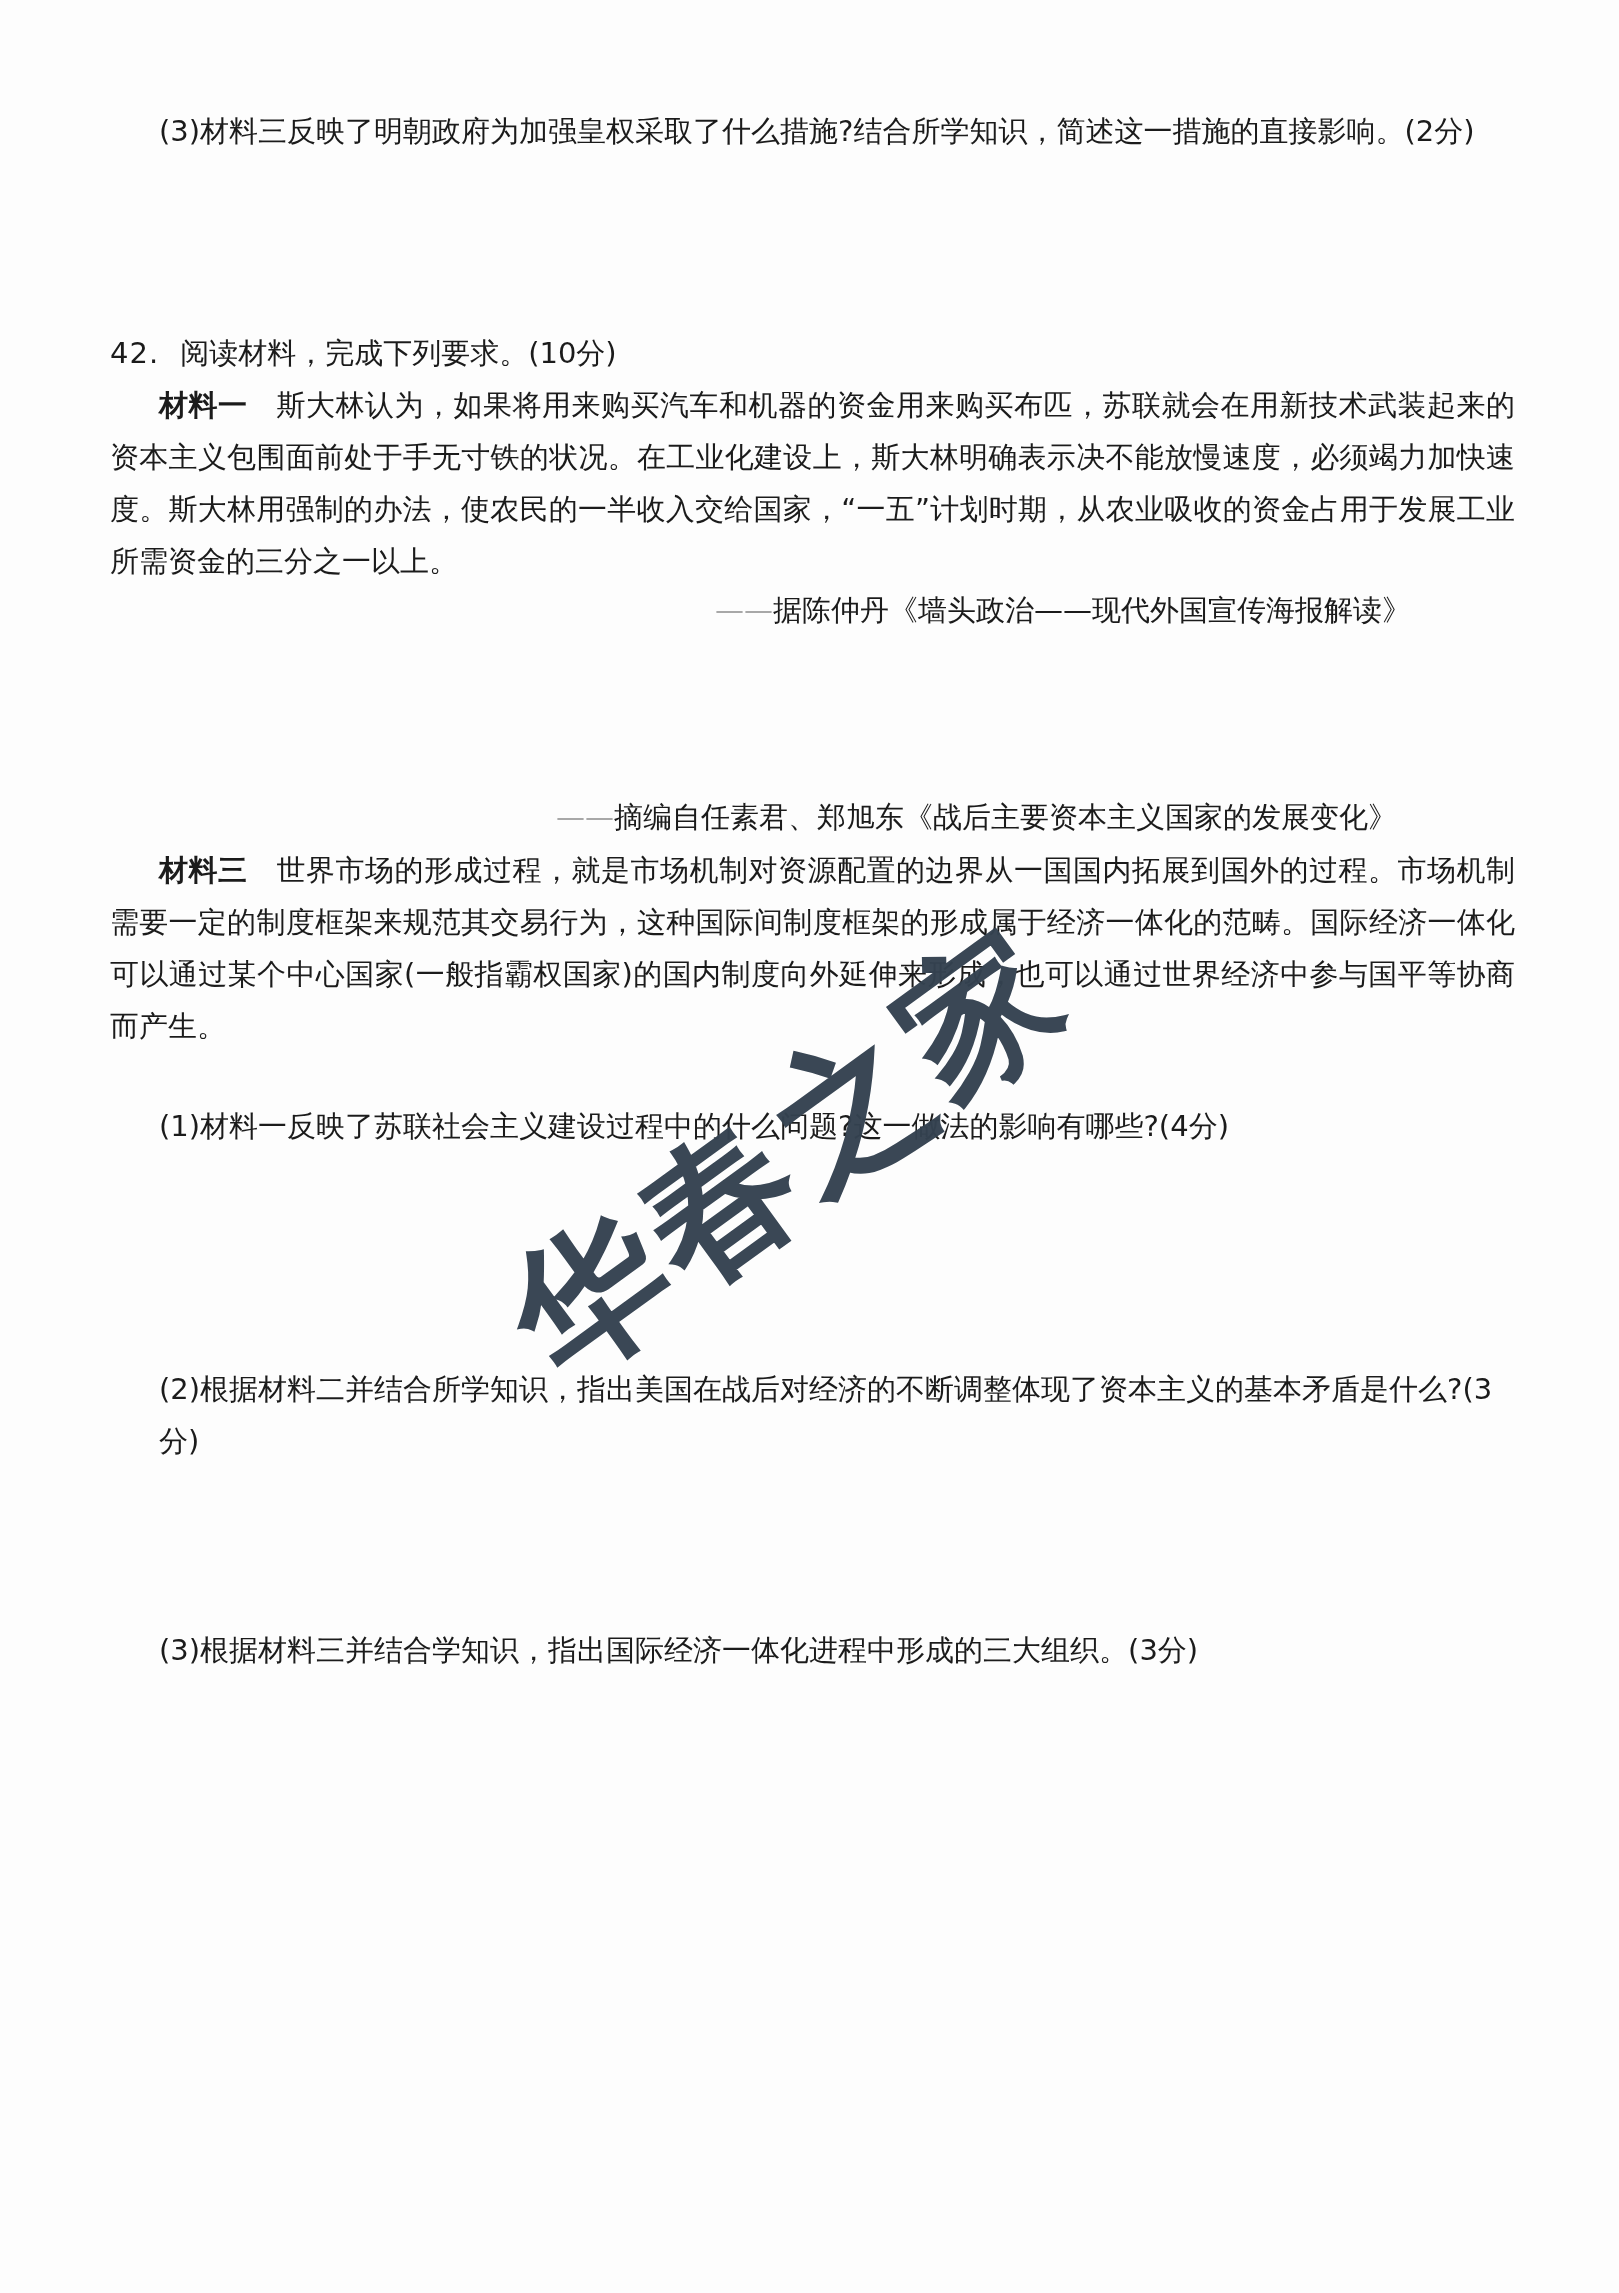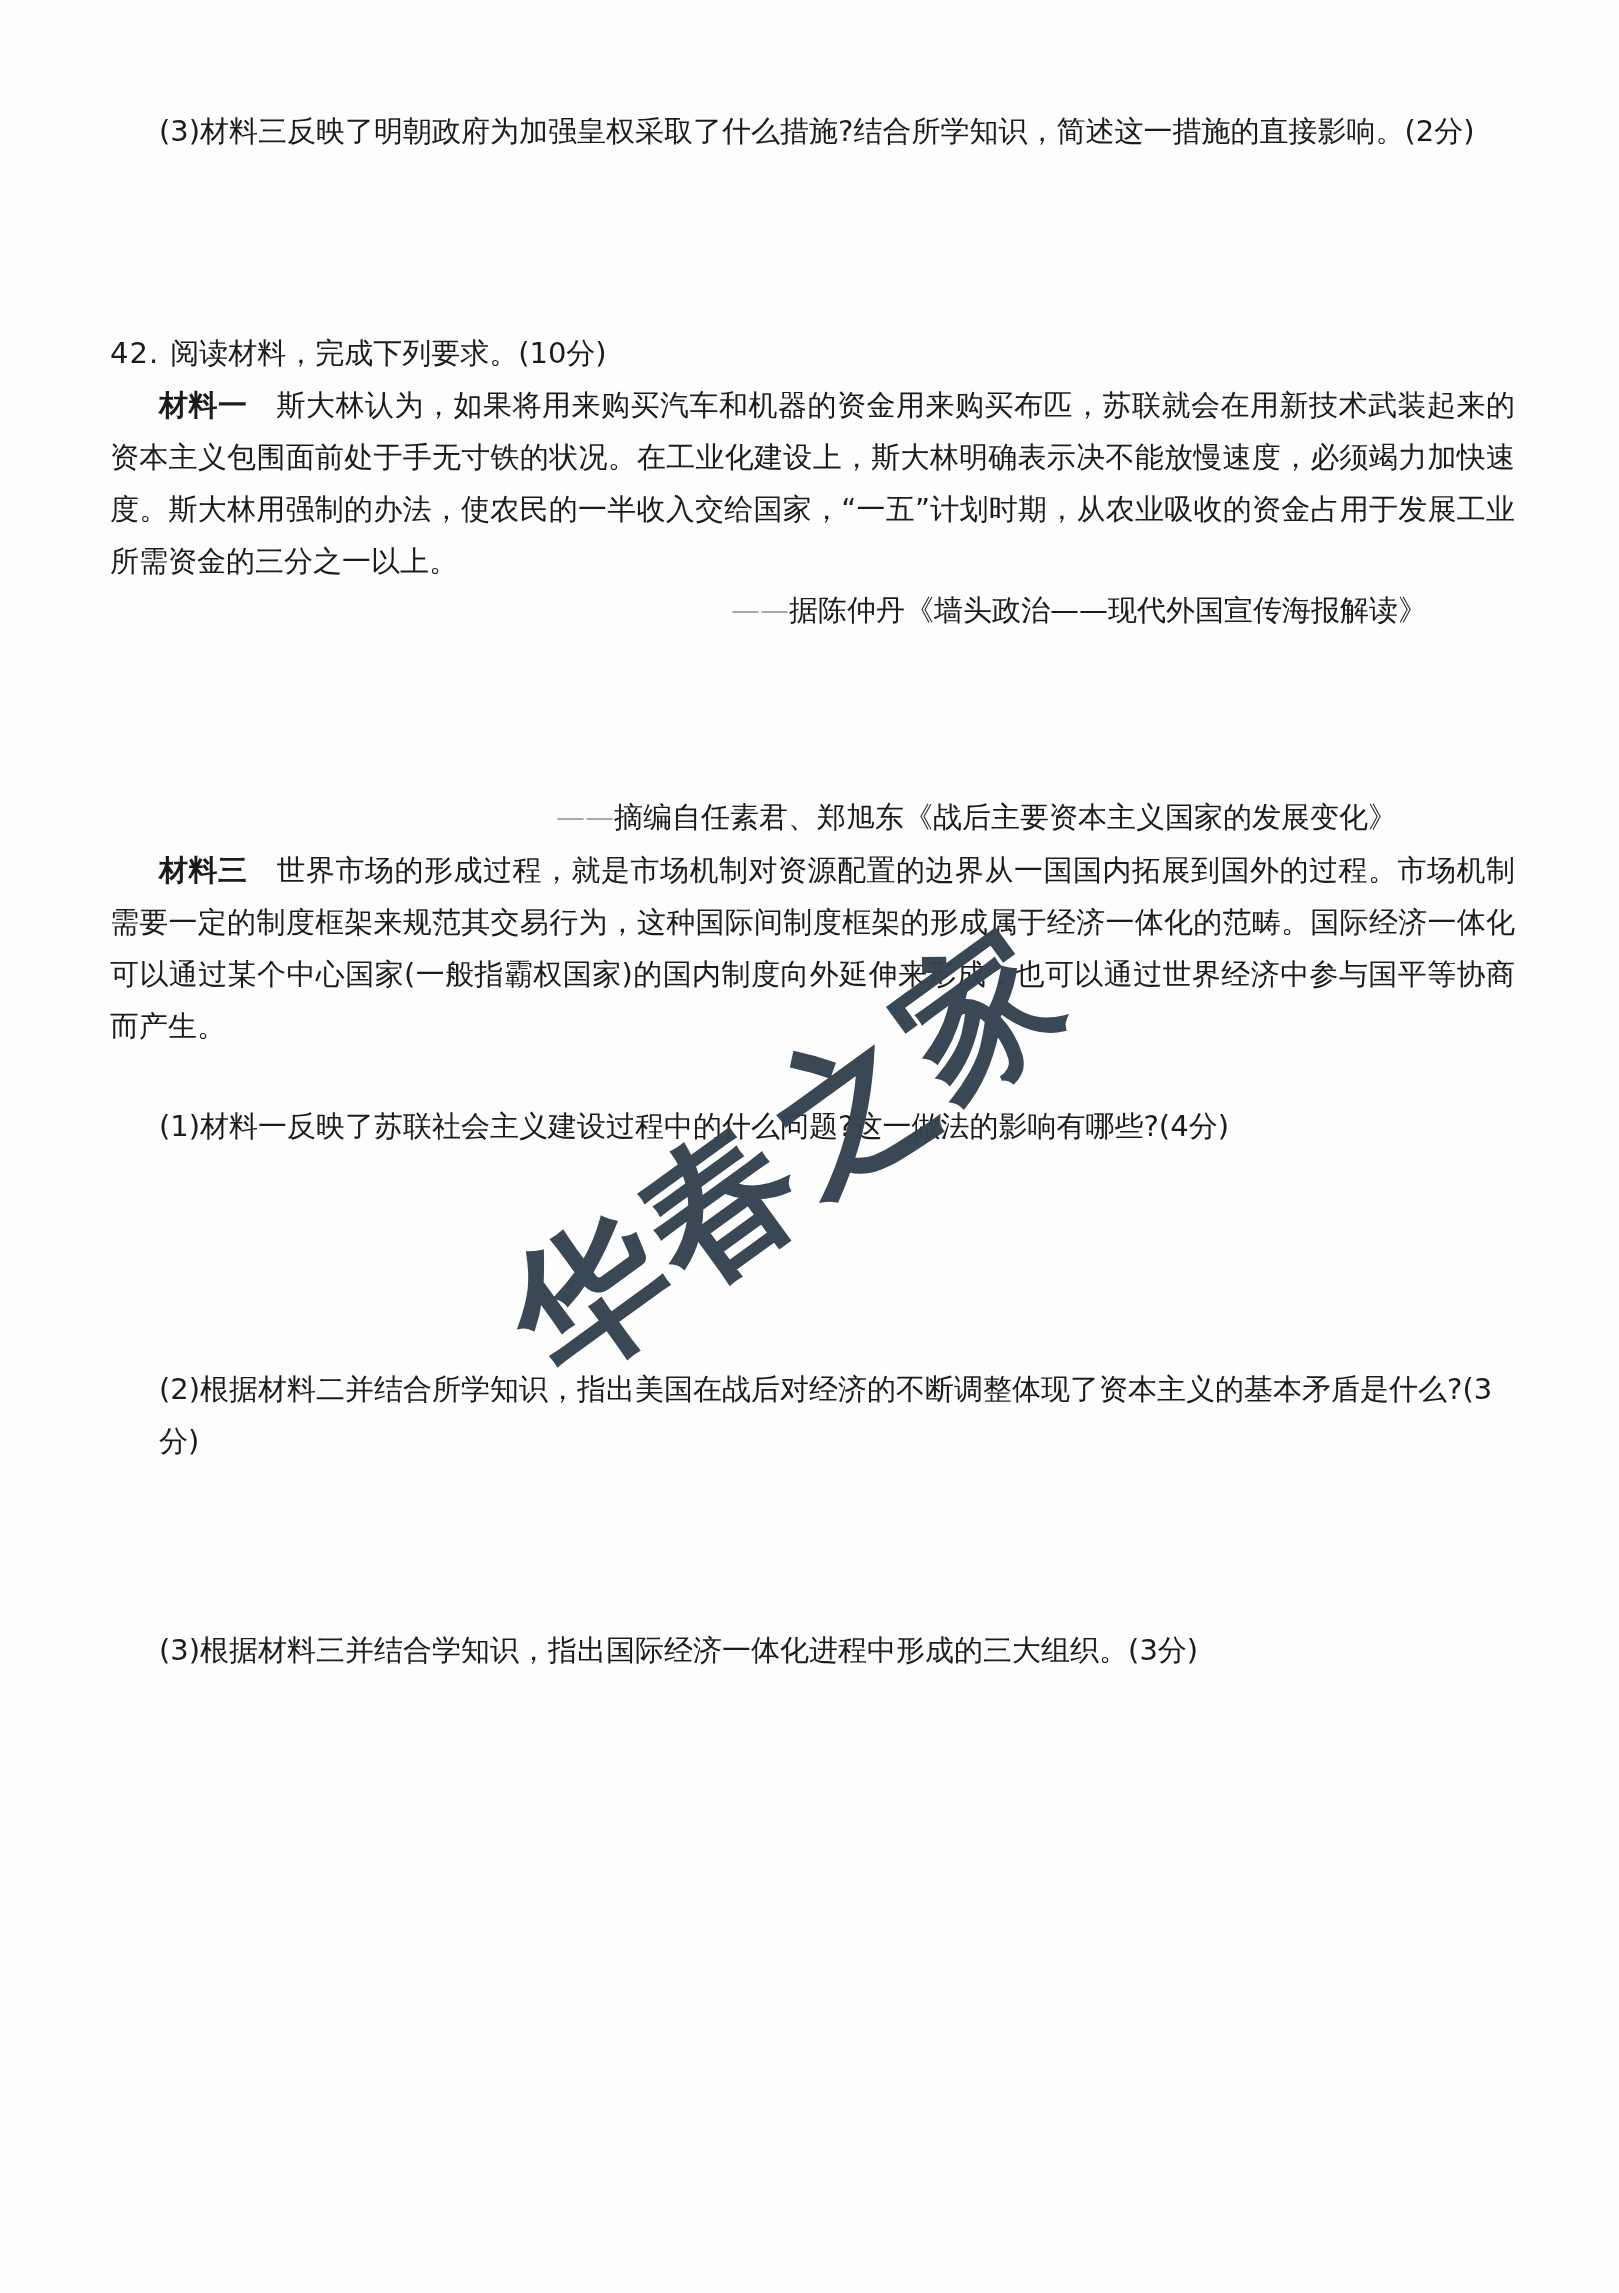--- a/index.html
+++ b/index.html
@@ -16,35 +16,35 @@
     color:#1b1b1b;
     font-size:29px;
     line-height:52px;
   }
   .abs{position:absolute;}
   .oneline{white-space:nowrap;}
   
   .q41p3{top:105px;left:159px;}
   
   .q42head{top:327px;left:110px;}
-  .q42num{letter-spacing:1px;margin-right:11px;}
+  .q42num{letter-spacing:1px;margin-right:21px;}
   
   .para{
     left:110px;width:1405px;
     text-align:justify;
     text-indent:49px;
   }
   .para-1{top:379px;}
   .para-2{top:639px;}
   .para-3{top:844px;}
   .mlabel{margin-right:29px;font-weight:bold;}
   
   .source{white-space:nowrap;}
   .source .dash{color:#a8a8a8;}
-  .source-1{top:584px;right:192px;text-align:right;}
+  .source-1{top:584px;right:208px;text-align:right;}
   .source-2{top:791px;right:222px;}
   .source-3{top:1045px;right:213px;}
   
   .subq{left:159px;width:1372px;}
   .subq-1{top:1100px;}
   .subq-2{top:1363px;}
   .subq-3{top:1624px;}
   
   .watermark{
     top:1075px;left:464px;

